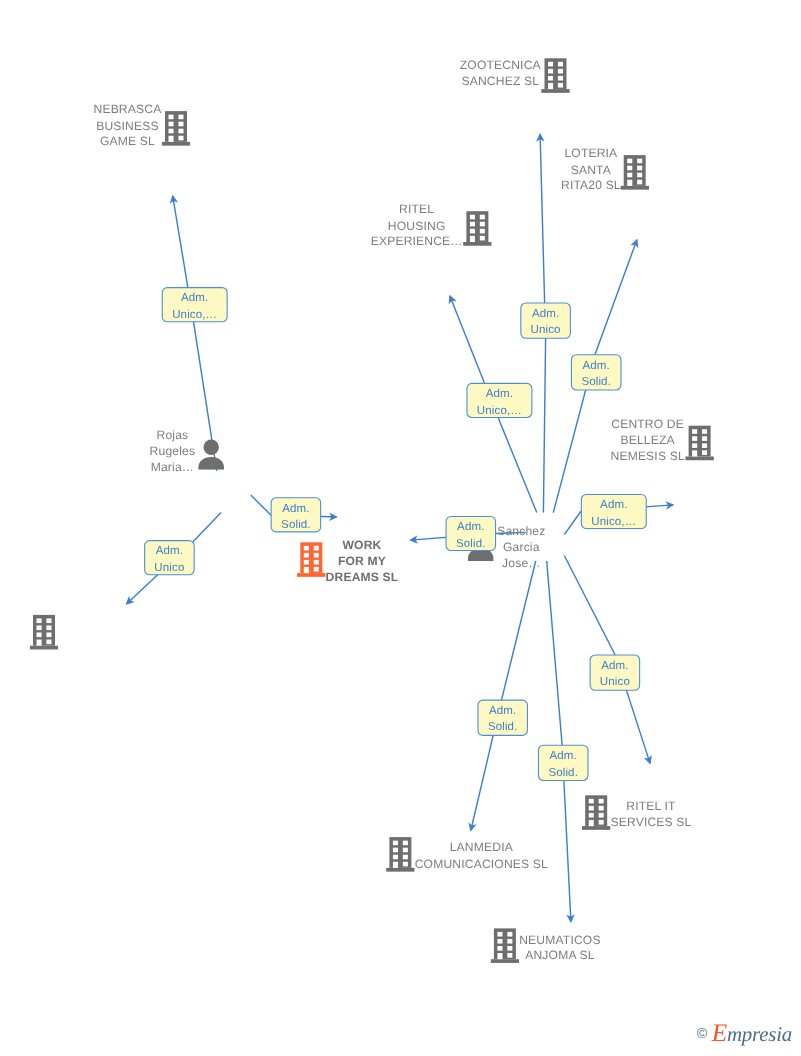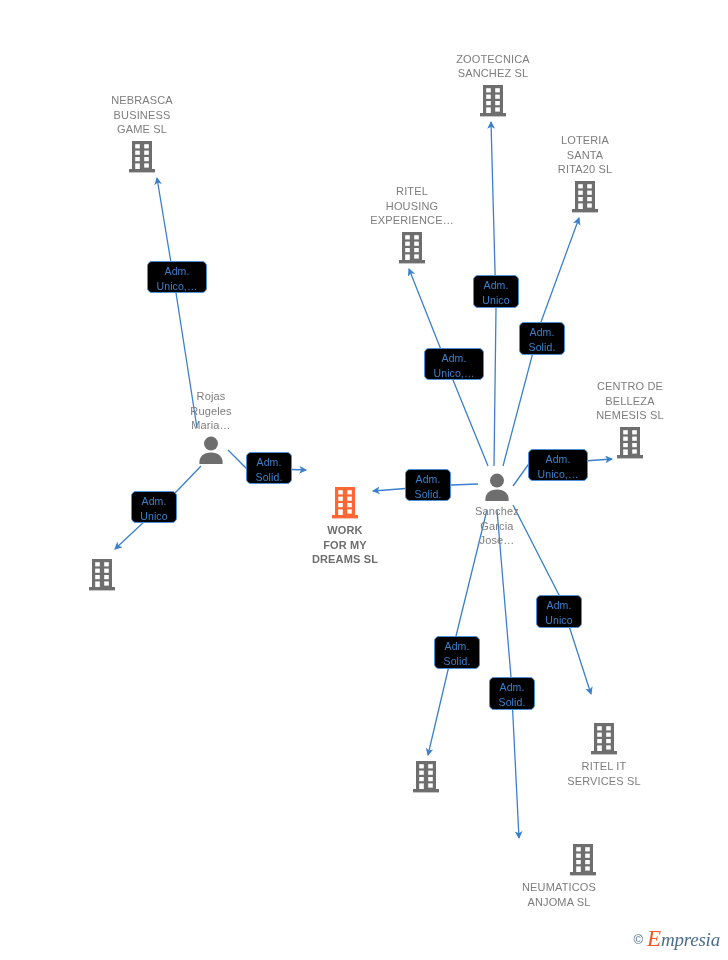--- a/index.html
+++ b/index.html
@@ -22,21 +22,21 @@
     position: absolute;
     left: 0;
     top: 0;
     width: 728px;
     height: 960px;
     pointer-events: none;
   }
   .node {
     position: absolute;
     display: flex;
-    flex-direction: column;
+    flex-direction: row;
     align-items: center;
     width: 150px;
     margin-left: -75px;
   }
   .node .caption {
     font-family: "Liberation Sans", sans-serif;
     font-size: 11px;
     line-height: 14.6px;
     color: #808080;
     text-align: center;
@@ -47,21 +47,21 @@
   .node.person  .caption { color: #7d7d7d; }
   .node.focus   .caption { color: #6e6e6e; font-weight: bold; }
   .node .caption.above { margin-bottom: 3px; }
   .node .caption.below { margin-top: 3px; }
   .icon {
     display: block;
   }
   .edge-label {
     position: absolute;
     box-sizing: border-box;
-    background: #000000;
+    background: #fef9c3;
     border: 1.4px solid #4a90d9;
     border-radius: 5px;
     color: #3b80cc;
     font-family: "Liberation Sans", sans-serif;
     font-size: 10.5px;
     line-height: 15px;
     text-align: center;
     padding: 2px 4px 3px 4px;
     white-space: pre-line;
     letter-spacing: 0.1px;
@@ -112,21 +112,21 @@
         <path d="M488,466 L453,380 L409,269" fill="none" stroke="#3b80cc" stroke-width="1.3" marker-end="url(#ah)"></path>
         <path d="M513,486 L528,465 L612,459" fill="none" stroke="#3b80cc" stroke-width="1.3" marker-end="url(#ah)"></path>
         <path d="M478,484 L451,485 L373,491" fill="none" stroke="#3b80cc" stroke-width="1.3" marker-end="url(#ah)"></path>
         <path d="M487,510 L456,636 L428,755" fill="none" stroke="#3b80cc" stroke-width="1.3" marker-end="url(#ah)"></path>
         <path d="M497,510 L511,677 L519,838" fill="none" stroke="#3b80cc" stroke-width="1.3" marker-end="url(#ah)"></path>
         <path d="M513,505 L559,595 L591,694" fill="none" stroke="#3b80cc" stroke-width="1.3" marker-end="url(#ah)"></path>
       </g>
   </svg>
 
   <div id="nodes-layer">
-      <div class="node company" style="left: 142px; top: 93.2px;">
+      <div class="node company" style="left: 160px; top: 93.2px;">
         <div class="caption above">NEBRASCA
 BUSINESS
 GAME SL</div>
         <div>
           <svg class="icon" width="26" height="34" viewBox="0 0 26 34">
             <rect x="3" y="1" width="20" height="28" fill="#6e6e6e"></rect>
             <rect x="0" y="29" width="26" height="3.4" fill="#6e6e6e"></rect>
             <rect x="6.2" y="4.2" width="4.6" height="4.2" fill="#fff"></rect>
             <rect x="15.2" y="4.2" width="4.6" height="4.2" fill="#fff"></rect>
             <rect x="6.2" y="10.6" width="4.6" height="4.2" fill="#fff"></rect>
@@ -296,20 +296,22 @@
             <rect x="6.2" y="4.2" width="4.6" height="4.2" fill="#fff"></rect>
             <rect x="15.2" y="4.2" width="4.6" height="4.2" fill="#fff"></rect>
             <rect x="6.2" y="10.6" width="4.6" height="4.2" fill="#fff"></rect>
             <rect x="15.2" y="10.6" width="4.6" height="4.2" fill="#fff"></rect>
             <rect x="6.2" y="17" width="4.6" height="4.2" fill="#fff"></rect>
             <rect x="15.2" y="17" width="4.6" height="4.2" fill="#fff"></rect>
             <rect x="6.2" y="23.4" width="4.6" height="5.6" fill="#fff"></rect>
             <rect x="15.2" y="23.4" width="4.6" height="4.2" fill="#fff"></rect>
           </svg>
         </div>
+        <div class="caption below">LANMEDIA
+COMUNICACIONES SL</div>
       </div>
       <div class="node company" style="left: 521px; top: 843px; align-items: flex-end;">
         <div>
           <svg class="icon" width="26" height="34" viewBox="0 0 26 34">
             <rect x="3" y="1" width="20" height="28" fill="#6e6e6e"></rect>
             <rect x="0" y="29" width="26" height="3.4" fill="#6e6e6e"></rect>
             <rect x="6.2" y="4.2" width="4.6" height="4.2" fill="#fff"></rect>
             <rect x="15.2" y="4.2" width="4.6" height="4.2" fill="#fff"></rect>
             <rect x="6.2" y="10.6" width="4.6" height="4.2" fill="#fff"></rect>
             <rect x="15.2" y="10.6" width="4.6" height="4.2" fill="#fff"></rect>

